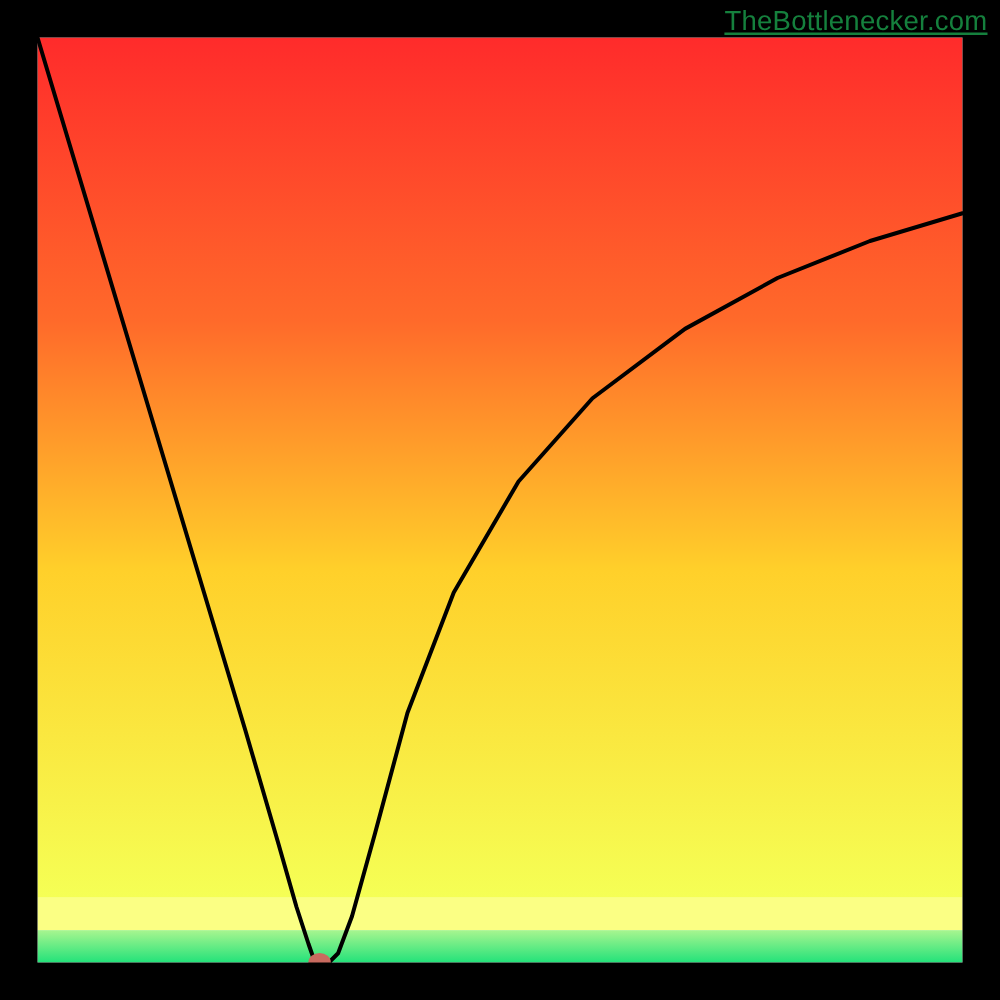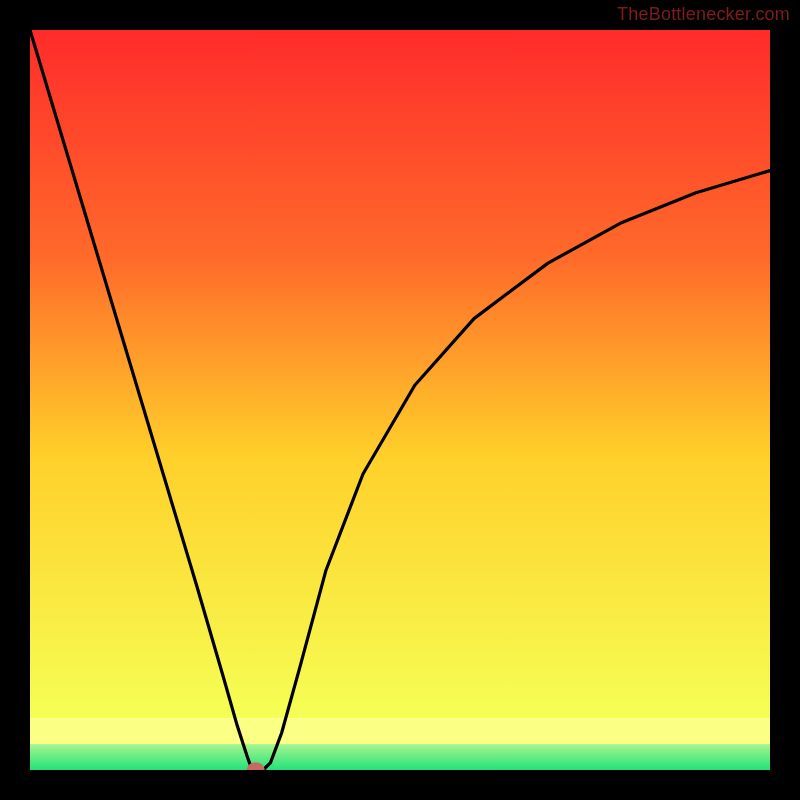--- a/index.html
+++ b/index.html
@@ -13,25 +13,26 @@
   }
   .stage {
     position: relative;
     width: 800px;
     height: 800px;
   }
   .watermark {
     position: absolute;
     top: 4px;
     right: 10px;
-    font-size: 18px;
-    color: #7f1d1d;
+    font-size: 22px;
+    color: #15803d;
     font-weight: 400;
     letter-spacing: 0.2px;
     z-index: 10;
+    text-decoration: underline;
   }
   svg {
     position: absolute;
     inset: 0;
     display: block;
   }
 </style>
 </head>
 <body>
 

